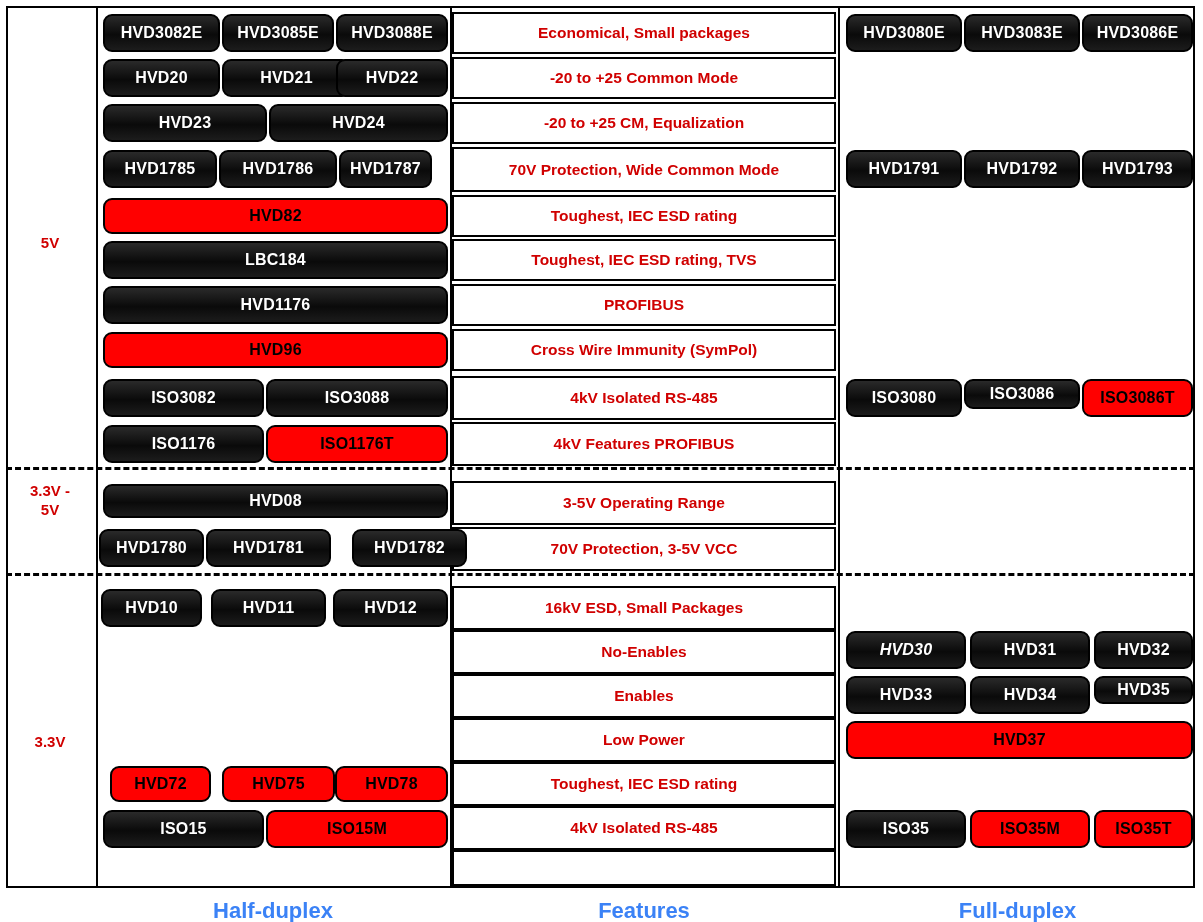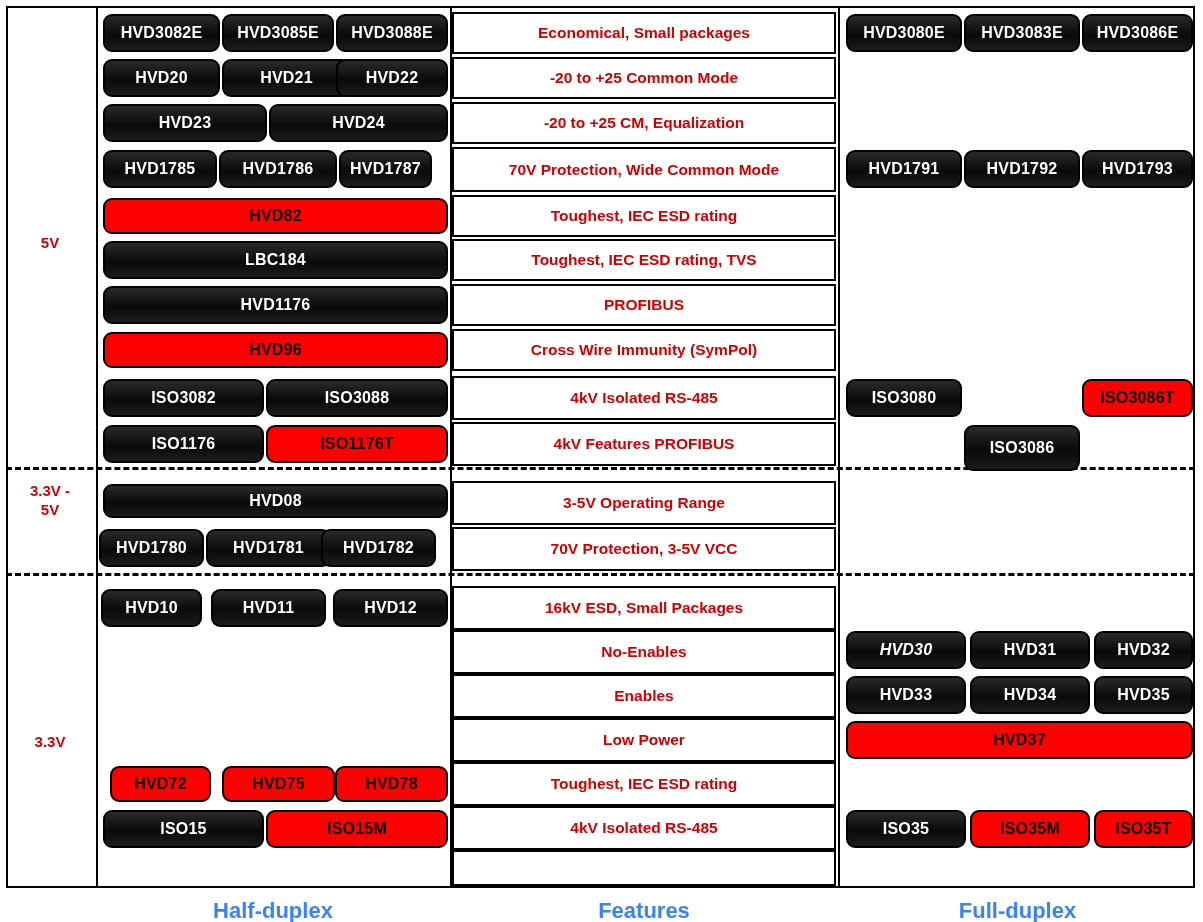--- a/index.html
+++ b/index.html
@@ -175,21 +175,21 @@
   <div class="chip black" style="left:103px; top:379px; width:161px; height:38px;">ISO3082</div>
   <div class="chip black" style="left:266px; top:379px; width:182px; height:38px;">ISO3088</div>
 
   <div class="chip black" style="left:103px; top:425px; width:161px; height:38px;">ISO1176</div>
   <div class="chip red" style="left:266px; top:425px; width:182px; height:38px;">ISO1176T</div>
 
   <div class="chip black" style="left:103px; top:484px; width:345px; height:34px;">HVD08</div>
 
   <div class="chip black" style="left:99px;  top:529px; width:105px; height:38px;">HVD1780</div>
   <div class="chip black" style="left:206px; top:529px; width:125px; height:38px;">HVD1781</div>
-  <div class="chip black" style="left:321px; top:529px; width:115px; height:38px;">HVD1782</div>
+  <div class="chip black" style="left:352px; top:529px; width:115px; height:38px;">HVD1782</div>
 
   <div class="chip black" style="left:101px; top:589px; width:101px; height:38px;">HVD10</div>
   <div class="chip black" style="left:211px; top:589px; width:115px; height:38px;">HVD11</div>
   <div class="chip black" style="left:333px; top:589px; width:115px; height:38px;">HVD12</div>
 
   <div class="chip red" style="left:110px; top:766px; width:101px; height:36px;">HVD72</div>
   <div class="chip red" style="left:222px; top:766px; width:113px; height:36px;">HVD75</div>
   <div class="chip red" style="left:335px; top:766px; width:113px; height:36px;">HVD78</div>
 
   <div class="chip black" style="left:103px; top:810px; width:161px; height:38px;">ISO15</div>
@@ -197,30 +197,30 @@
 
   <div class="chip black" style="left:846px; top:14px; width:116px; height:38px;">HVD3080E</div>
   <div class="chip black" style="left:964px; top:14px; width:116px; height:38px;">HVD3083E</div>
   <div class="chip black" style="left:1082px; top:14px; width:111px; height:38px;">HVD3086E</div>
 
   <div class="chip black" style="left:846px; top:150px; width:116px; height:38px;">HVD1791</div>
   <div class="chip black" style="left:964px; top:150px; width:116px; height:38px;">HVD1792</div>
   <div class="chip black" style="left:1082px; top:150px; width:111px; height:38px;">HVD1793</div>
 
   <div class="chip black" style="left:846px; top:379px; width:116px; height:38px;">ISO3080</div>
-  <div class="chip black" style="left:964px; top:379px; width:116px; height:46px;margin-top:46px;">ISO3086</div>
+  <div class="chip black" style="left:964px; top:379px; width:116px; height:30px;">ISO3086</div>
   <div class="chip red" style="left:1082px; top:379px; width:111px; height:38px;">ISO3086T</div>
 
   <div class="chip black" style="left:846px; top:631px; width:120px; height:38px;font-style:italic;">HVD30</div>
   <div class="chip black" style="left:970px; top:631px; width:120px; height:38px;">HVD31</div>
   <div class="chip black" style="left:1094px; top:631px; width:99px; height:38px;">HVD32</div>
 
   <div class="chip black" style="left:846px; top:676px; width:120px; height:38px;">HVD33</div>
   <div class="chip black" style="left:970px; top:676px; width:120px; height:38px;">HVD34</div>
-  <div class="chip black" style="left:1094px; top:676px; width:99px; height:38px;">HVD35</div>
+  <div class="chip black" style="left:1094px; top:676px; width:99px; height:28px;">HVD35</div>
 
   <div class="chip red" style="left:846px; top:721px; width:347px; height:38px;">HVD37</div>
 
   <div class="chip black" style="left:846px; top:810px; width:120px; height:38px;">ISO35</div>
   <div class="chip red" style="left:970px; top:810px; width:120px; height:38px;">ISO35M</div>
   <div class="chip red" style="left:1094px; top:810px; width:99px; height:38px;">ISO35T</div>
 
   <div class="caption" style="left:96px; top:898px; width:354px;">Half-duplex</div>
   <div class="caption" style="left:452px; top:898px; width:384px;">Features</div>
   <div class="caption" style="left:840px; top:898px; width:355px;">Full-duplex</div>

